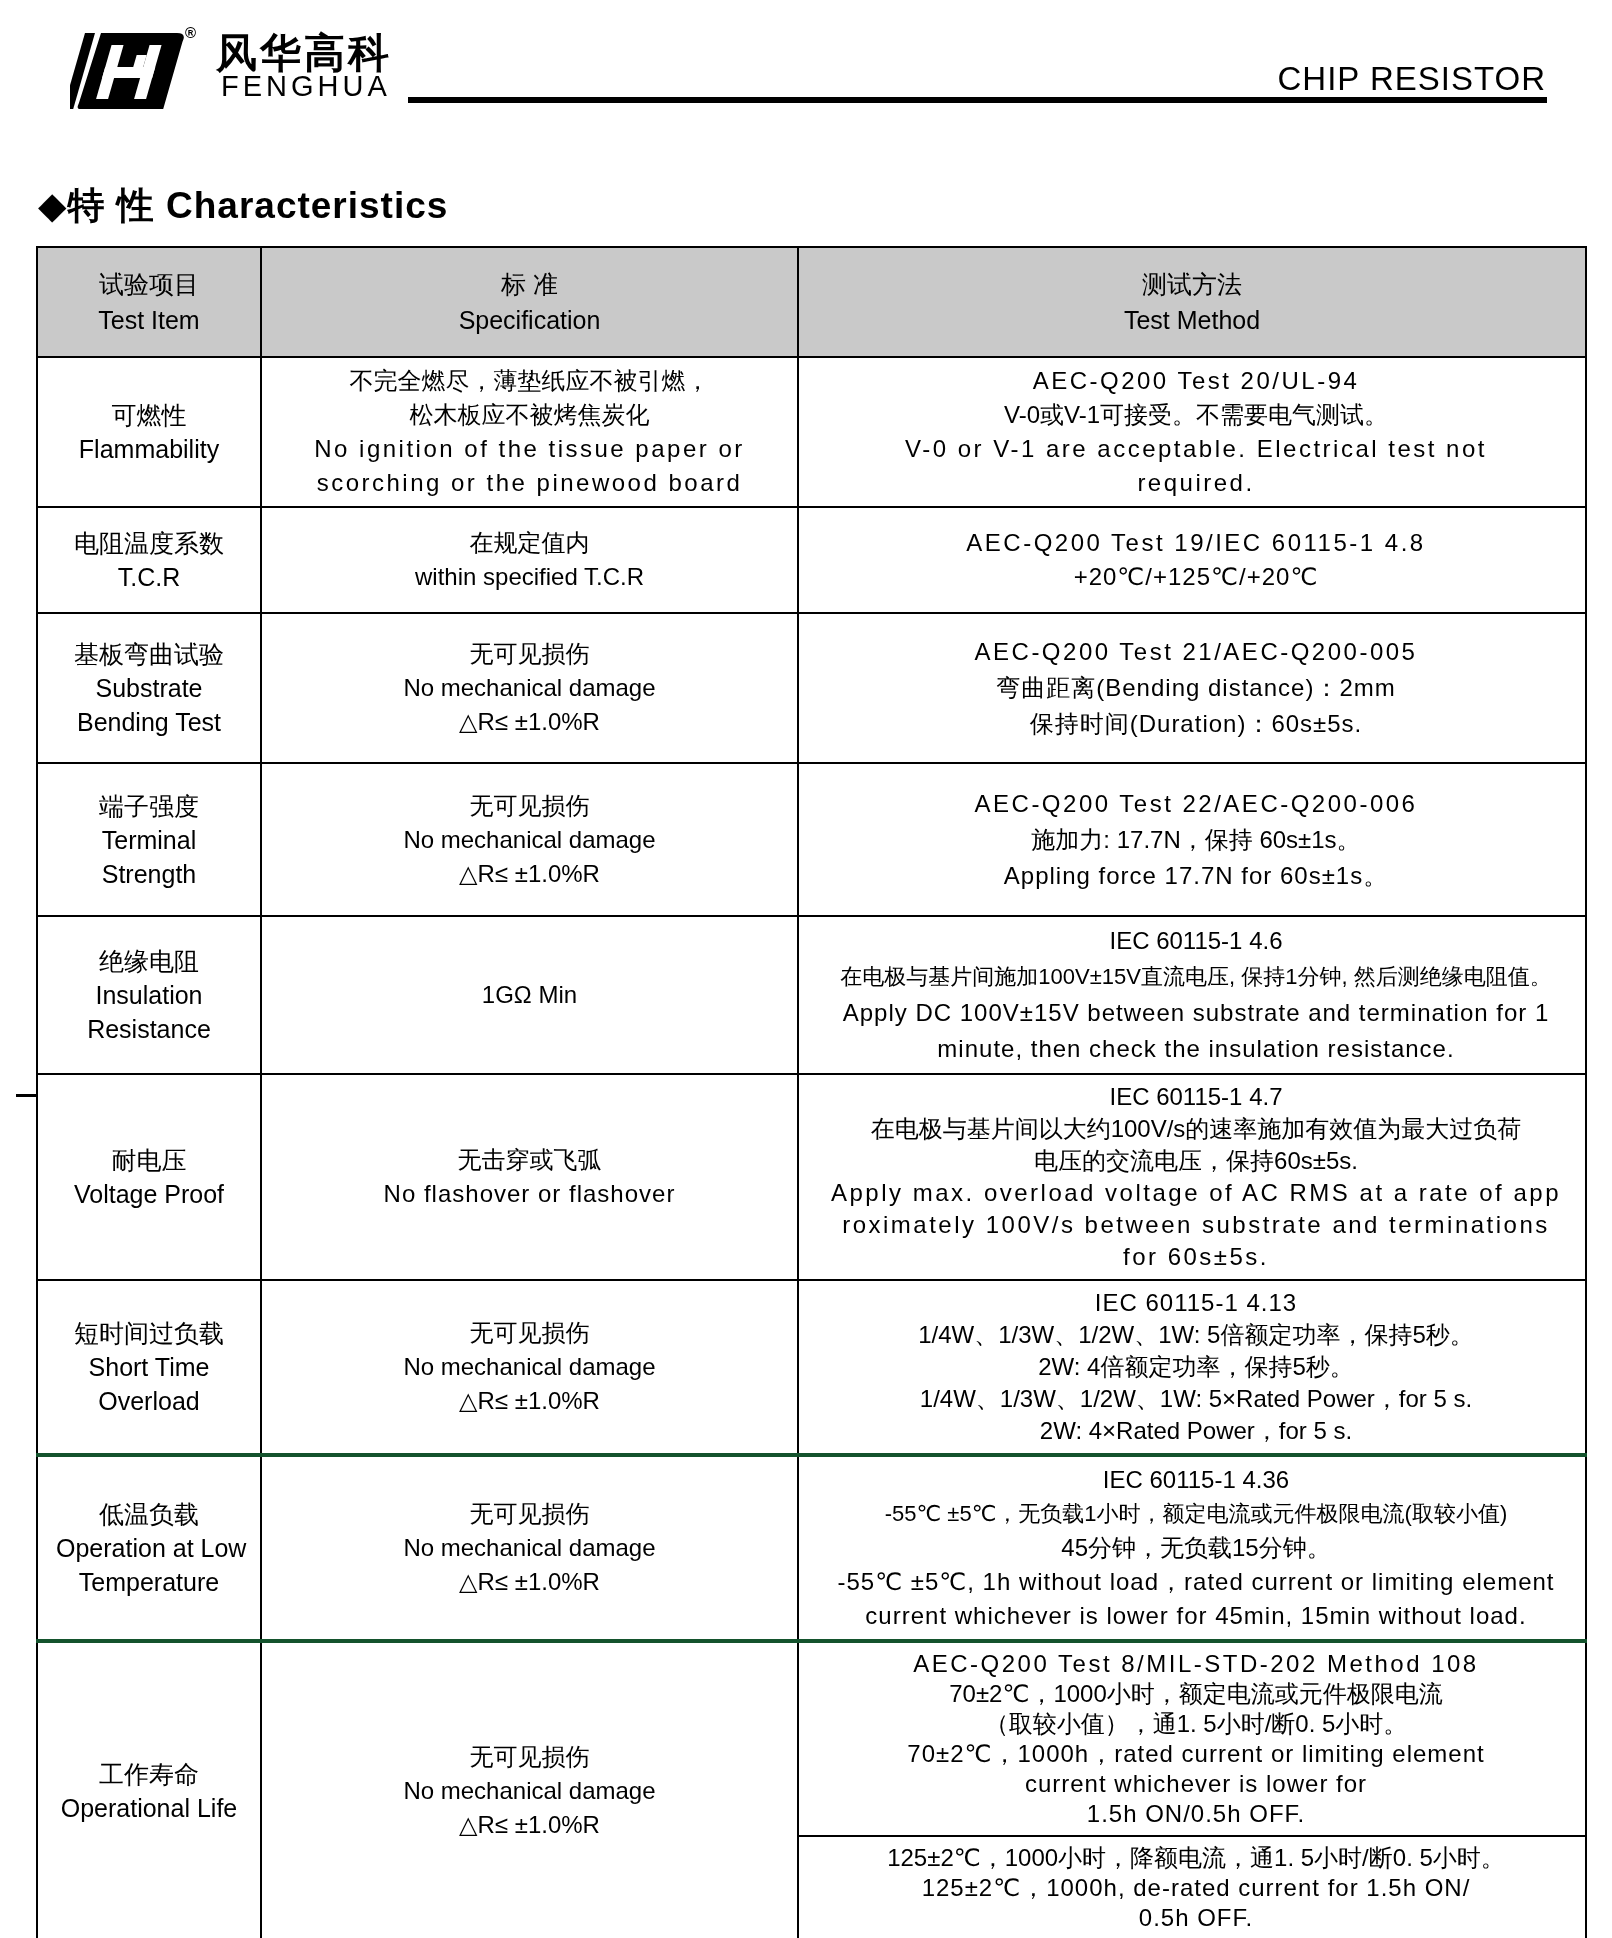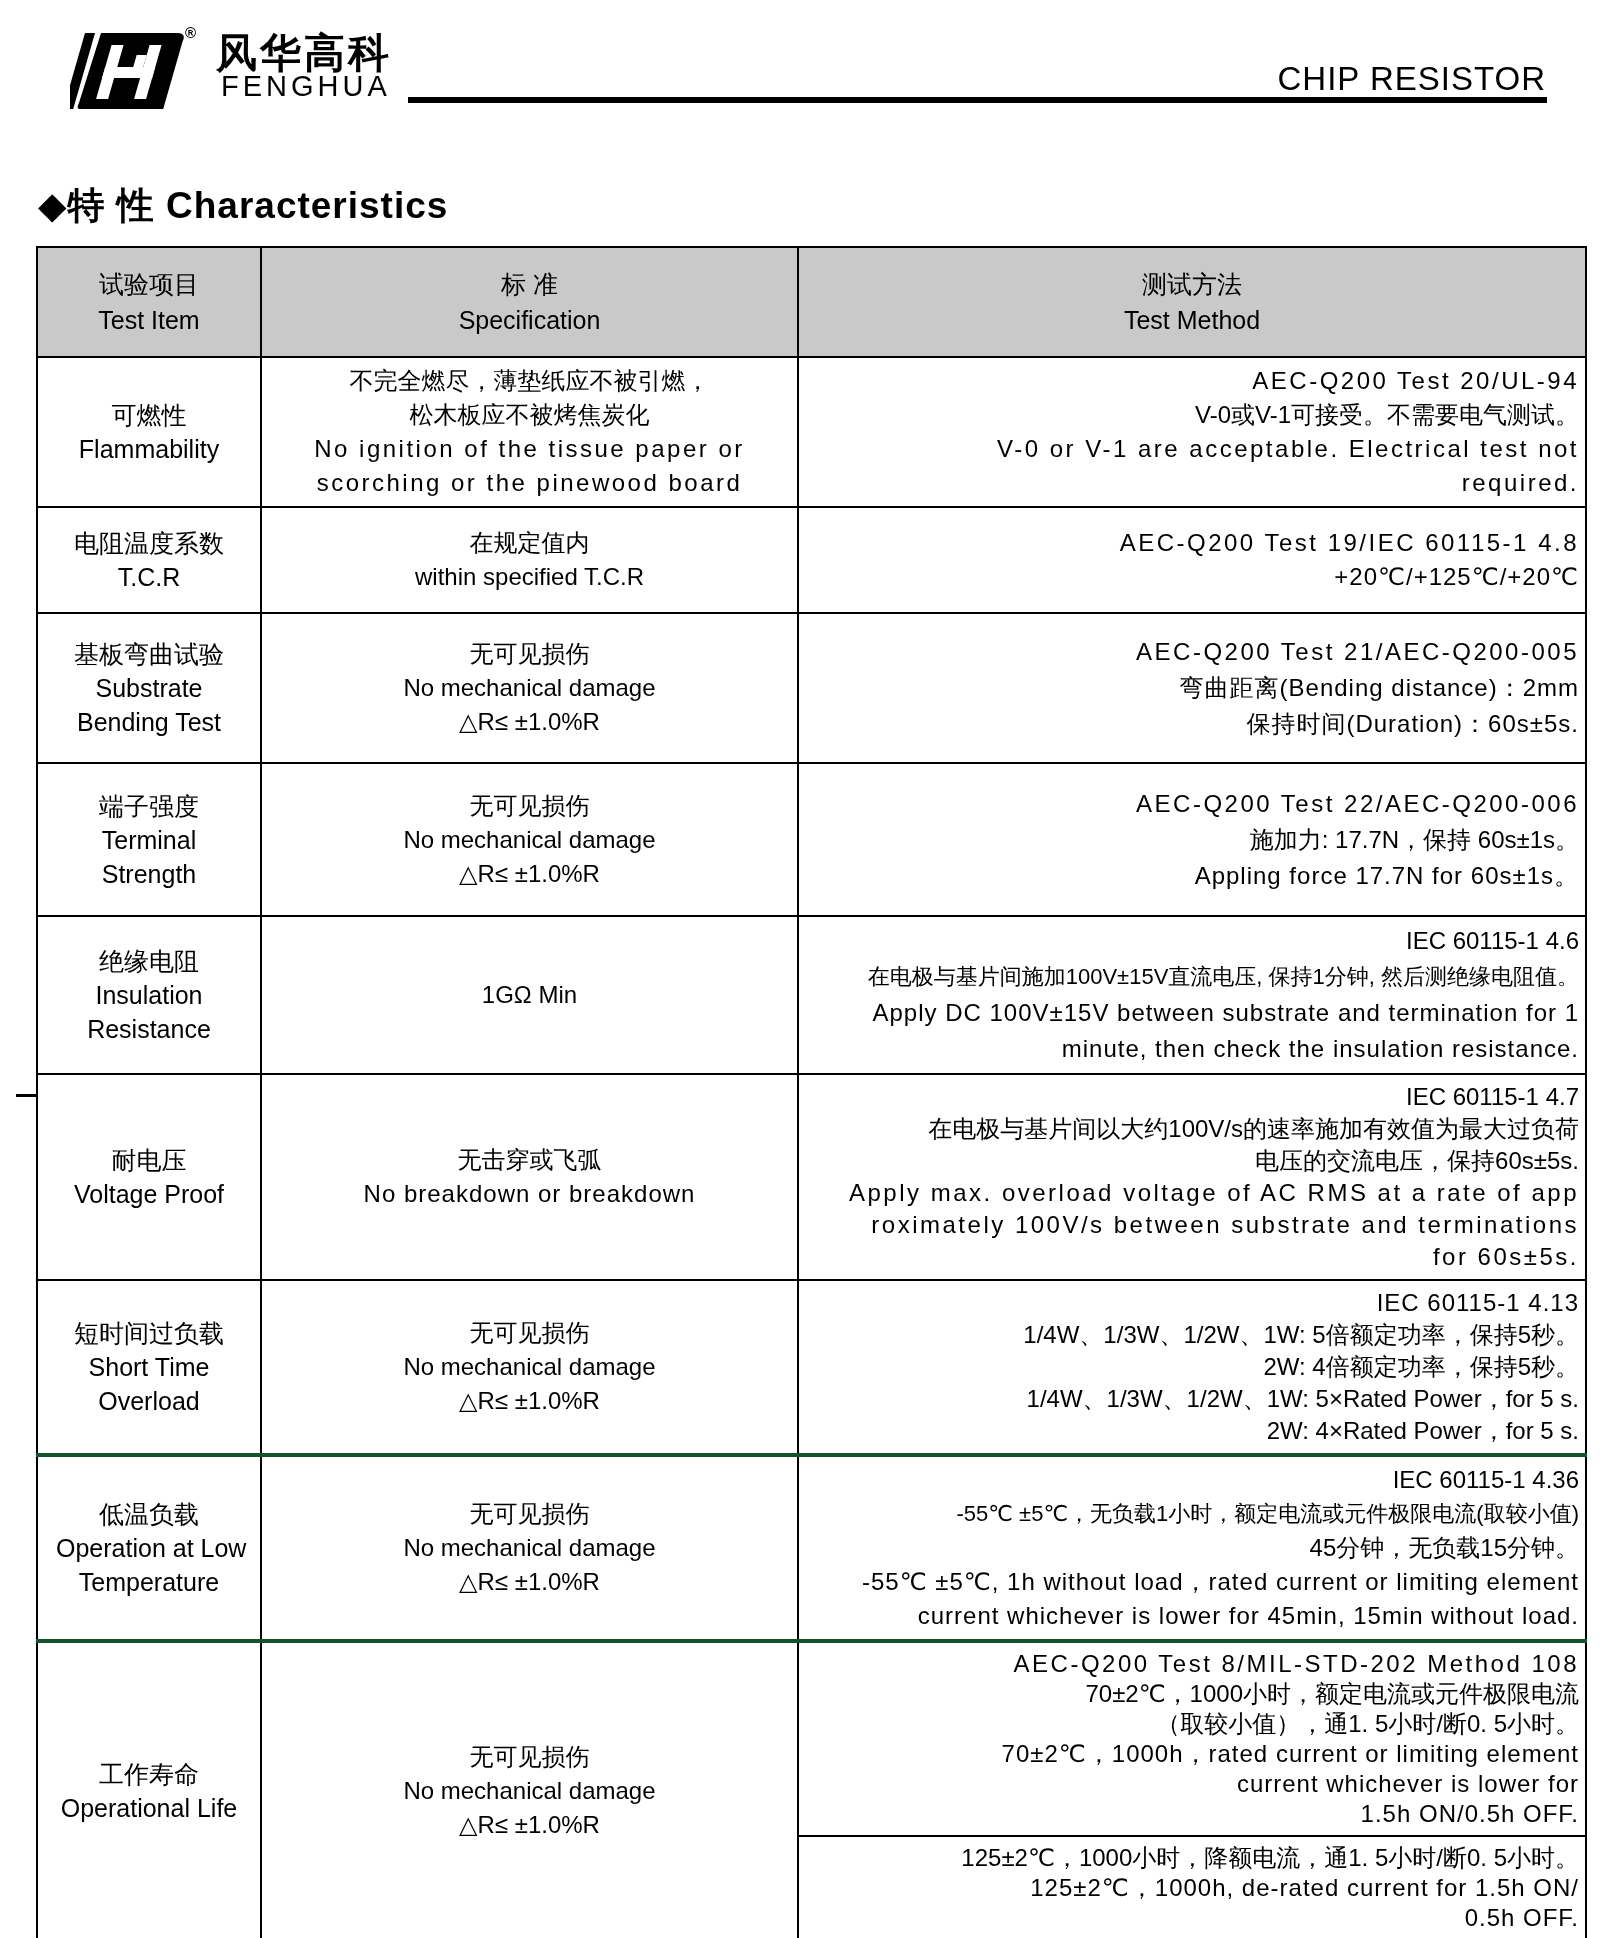--- a/index.html
+++ b/index.html
@@ -23,21 +23,21 @@
   .section-title{ position:absolute; left:38px; top:181px; font-size:37px; font-weight:bold; letter-spacing:1px; }
 
   
   table.chr { position:absolute; left:36px; top:246px; width:1549px;
               border-collapse:collapse; table-layout:fixed;
               border:2px solid #000; border-bottom:5px solid #000; }
   table.chr td { border:2px solid #000; vertical-align:middle; }
   td.c-head { background:#c9c9c9; text-align:center; font-size:25px; line-height:36px; }
   td.c-item { text-align:center; font-size:25px; line-height:34px; padding:18px; }
   td.c-spec { text-align:center; font-size:24px; line-height:34px; padding:2px;margin-left:8px; }
-  td.c-meth { text-align:right; font-size:24px; line-height:32px; padding:6px 6px 6px 14px; }
+  td.c-meth { text-align:center; font-size:24px; line-height:32px; padding:6px 6px 6px 14px; }
   td.lh30 { line-height:30px; }
   td.lh34 { line-height:34px; }
   td.lh36 { line-height:36px; }
   tr.thick td { border-top:4px solid #14532d; }
   .ln { white-space:nowrap; }
   .w1 { letter-spacing:1px; }
   .w2 { letter-spacing:2.5px; }
   .fs22 { font-size:22px; }
   .fs26 { font-size:26px; }
   .left-tick { position:absolute; left:16px; top:1094px; width:22px; height:3px; background:#000; }
@@ -179,21 +179,21 @@
       </td>
     </tr>
 
     <tr style="height:195px">
       <td class="c-item">
         <div class="ln">耐电压</div>
         <div class="ln">Voltage Proof</div>
       </td>
       <td class="c-spec">
         <div class="ln">无击穿或飞弧</div>
-        <div class="ln w1">No breakdown or breakdown</div>
+        <div class="ln w1">No flashover or flashover</div>
       </td>
       <td class="c-meth">
         <div class="ln">IEC 60115-1 4.7</div>
         <div class="ln">在电极与基片间以大约100V/s的速率施加有效值为最大过负荷</div>
         <div class="ln">电压的交流电压，保持60s±5s.</div>
         <div class="ln w2">Apply max. overload voltage of AC RMS at a rate of app</div>
         <div class="ln w2">roximately 100V/s between substrate and terminations</div>
         <div class="ln w2">for 60s±5s.</div>
       </td>
     </tr>

